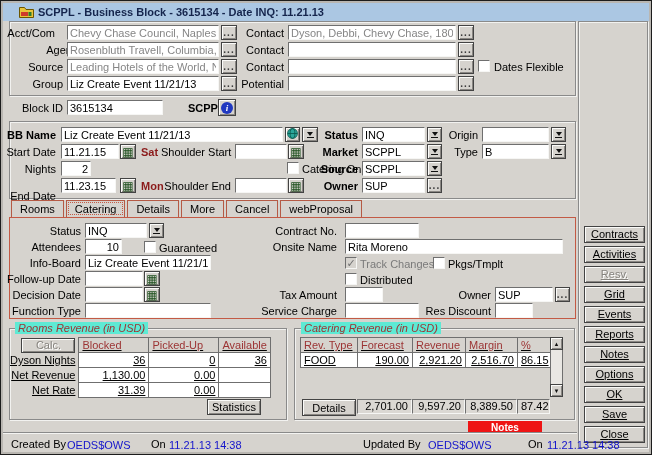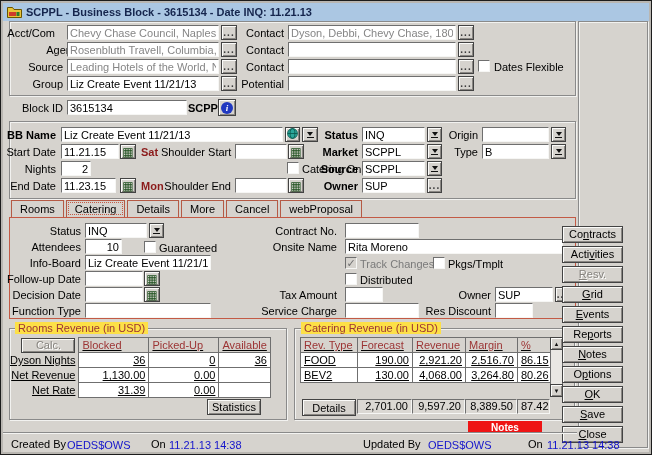--- a/index.html
+++ b/index.html
@@ -1,21 +1,21 @@
 <!DOCTYPE html>
 <html><head>
 <meta charset="utf-8">
 <style>
   * { box-sizing:border-box; margin:0; padding:0; }
   body { background:#8a8a8a; font-family:"Liberation Sans",sans-serif; }
   #win { position:relative; width:652px; height:455px; background:#d6d3ce;
          border:1px solid #1c1c1c; box-shadow:inset 0 0 0 2px #b9b6b1;
          overflow:hidden; font-size:11px; color:#000; }
   .tb { position:absolute; left:2px; top:2px; width:646px; height:18px; background:#abc7e3;
-        color:#15254d; font-weight:700; display:flex; align-items:center; gap:4px; padding:0 4px; }
+        color:#15254d; font-weight:700; display:flex; align-items:center; gap:4px; padding:0 16px; }
   .lbl { position:absolute; height:14px; line-height:14px; text-align:right; white-space:nowrap; }
   .llbl { position:absolute; height:14px; line-height:14px; white-space:nowrap; }
   .b { font-weight:700; }
   .day { color:#8b1a1a; font-weight:700; }
   .blue { color:#1414cc; }
   input.fld { position:absolute; height:15px; border:1px solid; border-color:#6f6f6f #f6f6f4 #f6f6f4 #6f6f6f;
         background:#fff; font:11px "Liberation Sans",sans-serif; padding:0 2px; color:#000; }
   input.dis { color:#868686; }
   input.rt { text-align:right; }
   .btn { position:absolute; background:#d6d3ce; border:1px solid #434343;
@@ -23,36 +23,36 @@
          font:11px "Liberation Sans",sans-serif; color:#000; text-align:center; cursor:default; padding:0; }
   .ell { font-weight:700; letter-spacing:1px; line-height:5px; color:#3d3d3d; font-size:10px; }
   .cal span { color:#1d4f1d; font-size:12px; line-height:12px; }
   .dd { display:flex; flex-direction:column; align-items:center; justify-content:center; gap:1px; }
   .dda { width:0; height:0; border-left:3px solid transparent; border-right:3px solid transparent; border-top:4px solid #111; }
   .ddu { width:7px; height:1px; background:#111; }
   .cb { position:absolute; width:12px; height:12px; background:#fff; border:1px solid;
         border-color:#6f6f6f #f6f6f4 #f6f6f4 #6f6f6f; font-size:11px; line-height:11px; text-align:center; color:#222; }
   .cb.dis { background:#d6d3ce; color:#6f6f6f; }
   .grp { position:absolute; border:1px solid #8a8a8a; box-shadow:inset 1px 1px 0 #f2f2f0, 1px 1px 0 #f2f2f0; }
-  .legend { position:absolute; background:#fde047; padding:0 3px; color:#9c3434; height:12px; line-height:12px; white-space:nowrap; }
+  .legend { position:absolute; background:#5eead4; padding:0 3px; color:#9c3434; height:12px; line-height:12px; white-space:nowrap;font-style:italic; }
   .redframe { position:absolute; border:1px solid #c35a45; }
   #tabs { position:absolute; left:10px; top:199px; display:flex; }
   .tab { height:17px; padding:1px 8px 0; background:#d6d3ce; border:1px solid #b55a45; border-bottom:none;
          margin-right:2px; line-height:15px; white-space:nowrap; }
   .tab.active { outline:1px dotted #c35a45; outline-offset:-3px; }
   table.grid { border-collapse:collapse; position:absolute; table-layout:fixed;text-decoration:underline; }
   table.grid td { height:15px; font-size:11px; padding:0 3px; white-space:nowrap; overflow:hidden; }
   td.lab { text-align:right; }
   td.hd { border:1px solid #6f6f6f; color:#9c3434; background:#d6d3ce; text-align:left; }
   td.cell { border:1px solid #6f6f6f; background:#fff; text-align:right; }
   td.cellL { text-align:left; }
   .tot { position:absolute; height:15px; line-height:13px; background:#dbd8d3; border:1px solid;
          border-color:#6f6f6f #f6f6f4 #f6f6f4 #6f6f6f; text-align:right; padding:0 3px; }
   .calcbtn { position:relative; width:54px; height:15px; color:#86837e; text-shadow:1px 1px 0 #fff; }
-  .sb { left:561px; width:61px; height:17px; line-height:15px; }
+  .sb { left:583px; width:61px; height:17px; line-height:15px;text-decoration:underline; }
   .sb .k { text-decoration:underline; }
   .sb.dis { color:#86837e; text-shadow:1px 1px 0 #fff; }
   .scbtn { font-size:6px; line-height:6px; color:#111; }
   .sctrack { position:absolute; background:#e9e7e3; border-left:1px solid #6f6f6f; border-right:1px solid #6f6f6f; }
   .badge { position:absolute; background:#ee1414; color:#fff; font-weight:700; font-size:10px;
            text-align:center; line-height:13px; }
   .divider { position:absolute; height:2px; border-top:1px solid #8a8a8a; border-bottom:1px solid #f4f4f2; }
   .infoc { display:inline-block; width:12px; height:12px; border-radius:50%; background:#2038c0; color:#fff;
            font:italic 700 9px "Liberation Serif",serif; line-height:12px; }
 </style>
@@ -101,21 +101,21 @@
   <button class="btn ell" style="left:457px;top:58px;width:16px;height:15px"><span>...</span></button>
 
   <div class="lbl" style="left:230px;top:76px;width:53px">Potential</div>
   <input class="fld" style="left: 287px; top: 75px; width: 168px;" value="">
   <button class="btn ell" style="left:457px;top:75px;width:16px;height:15px"><span>...</span></button>
 
   <span class="cb" style="left:477px;top:59px"></span>
   <div class="llbl" style="left:493px;top:59px">Dates Flexible</div>
 
   <div class="lbl" style="left:8px;top:100px;width:54px">Block ID</div>
-  <input class="fld" style="left: 66px; top: 99px; width: 120px;" readonly="" value="3615134">
+  <input class="fld" style="left: 66px; top: 99px; width: 96px;" readonly="" value="3615134">
   <div class="llbl b" style="left:187px;top:100px">SCPPL</div>
   <button class="btn" style="left:217px;top:98px;width:18px;height:17px"><span class="infoc">i</span></button>
 
   <div class="grp" style="left:8px;top:120px;width:567px;height:78px"></div>
 
   <div class="lbl b" style="left:0px;top:127px;width:55px">BB Name</div>
   <input class="fld" style="left: 60px; top: 126px; width: 222px;" value="Liz Create Event 11/21/13">
   <button class="btn" style="left:284px;top:126px;width:15px;height:15px">
     <svg width="11" height="11" viewBox="0 0 13 13">
       <circle cx="6.5" cy="6.5" r="5.8" fill="#2aa79b" stroke="#0a5a50"></circle>
@@ -134,21 +134,21 @@
   <div class="llbl day" style="left:140px;top:144px">Sat</div>
   <div class="lbl" style="left:160px;top:144px;width:70px">Shoulder Start</div>
   <input class="fld" style="left: 234px; top: 143px; width: 52px;" value="">
   <button class="btn cal" style="left:287px;top:143px;width:16px;height:15px"><span>▦</span></button>
 
   <div class="lbl" style="left:0px;top:161px;width:55px">Nights</div>
   <input class="fld rt" style="left: 60px; top: 160px; width: 30px;" value="2">
   <span class="cb" style="left:286px;top:161px"></span>
   <div class="llbl" style="left:301px;top:161px">Catering Only</div>
 
-  <div class="lbl" style="left:0px;top:178px;width:55px">End Date</div>
+  <div class="lbl" style="left:0px;top:188px;width:55px">End Date</div>
   <input class="fld" style="left: 60px; top: 177px; width: 55px;" value="11.23.15">
   <button class="btn cal" style="left:119px;top:177px;width:16px;height:15px"><span>▦</span></button>
   <div class="llbl day" style="left:140px;top:178px">Mon</div>
   <div class="lbl" style="left:160px;top:178px;width:70px">Shoulder End</div>
   <input class="fld" style="left: 234px; top: 177px; width: 52px;" value="">
   <button class="btn cal" style="left:287px;top:177px;width:16px;height:15px"><span>▦</span></button>
 
   <div class="lbl b" style="left:310px;top:127px;width:47px">Status</div>
   <input class="fld" style="left: 361px; top: 126px; width: 63px;" value="INQ">
   <button class="btn dd" style="left:426px;top:126px;width:15px;height:15px">
@@ -308,27 +308,20 @@
       <td class="hd">Margin</td>
       <td class="hd">%</td>
     </tr>
     <tr>
       <td class="cell cellL">FOOD</td>
       <td class="cell">190.00</td>
       <td class="cell">2,921.20</td>
       <td class="cell">2,516.70</td>
       <td class="cell">86.15</td>
     </tr>
-    <tr>
-      <td class="cell cellL">BEV2</td>
-      <td class="cell">130.00</td>
-      <td class="cell">4,068.00</td>
-      <td class="cell">3,264.80</td>
-      <td class="cell">80.26</td>
-    </tr>
   </tbody>
     </table>
 
   <button class="btn scbtn" style="left:549px;top:336px;width:13px;height:13px"><span>▲</span></button>
   <div class="sctrack" style="left:549px;top:349px;width:13px;height:34px"></div>
   <button class="btn scbtn" style="left:549px;top:383px;width:13px;height:13px"><span>▼</span></button>
 
   <button class="btn" style="left:301px;top:398px;width:54px;height:17px">Details</button>
   <div class="tot" style="left:356px;top:398px;width:55px">2,701.00</div>
   <div class="tot" style="left:411px;top:398px;width:53px">9,597.20</div>

